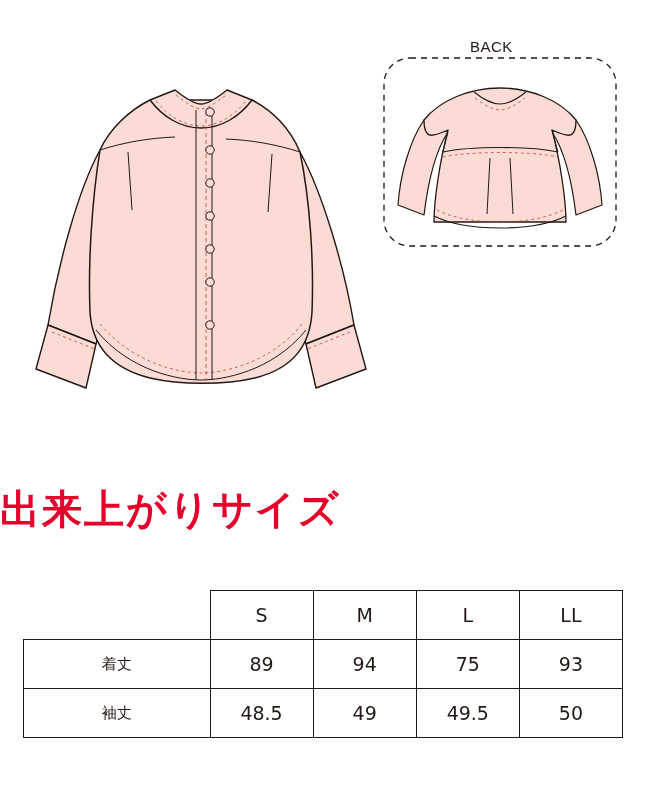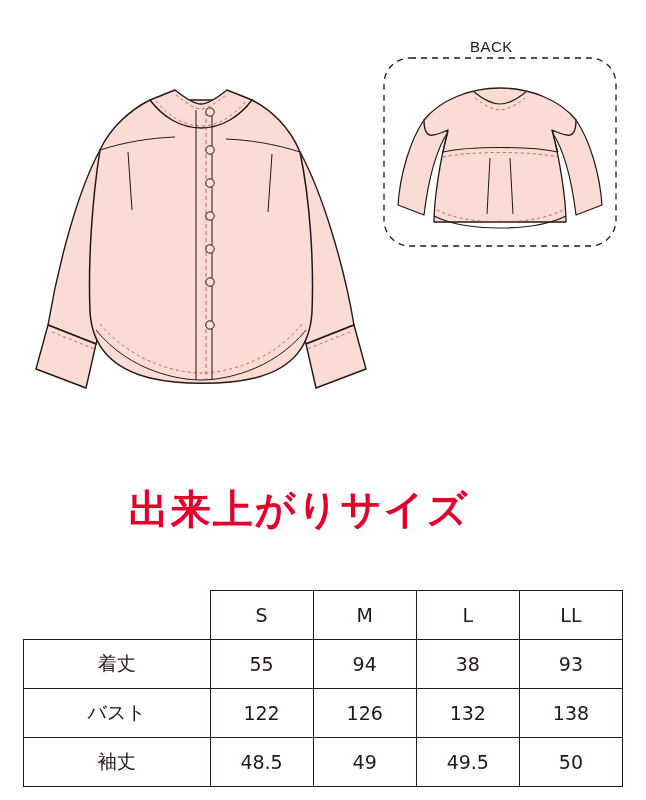--- a/index.html
+++ b/index.html
@@ -42,21 +42,21 @@
     letter-spacing: 0.5px;
     font-family: "Liberation Sans", sans-serif;
   }
 
   
   #heading {
     position: absolute;
     left: 0;
     top: 482px;
     width: 598px;
-    text-align: center;
+    text-align: left;
     font-size: 40px;
     font-weight: bold;
     color: #e4002b;
     letter-spacing: 2px;
     font-family: "DejaVu Sans", sans-serif;
   }
 
   
   #size-table {
     position: absolute;
@@ -81,21 +81,21 @@
     font-weight: normal;
   }
   #size-table .col-head {
     width: 186px;
   }
   #size-table .corner {
     border-left: none;
     border-top: none;
   }
   #size-table .rowhead {
-    font-size: 19px;
+    font-size: 15px;
   }
 </style>
 </head>
 <body>
 
 <div id="page">
 
   <div id="illustration">
     <svg width="646" height="460" viewBox="0 0 646 460" xmlns="http://www.w3.org/2000/svg">
       <g>
@@ -180,31 +180,24 @@
         <th class="corner col-head"></th>
         <th>S</th>
         <th>M</th>
         <th>L</th>
         <th>LL</th>
       </tr>
     </thead>
     <tbody>
       <tr>
         <td class="rowhead col-head">着丈</td>
-        <td>55</td>
+        <td>89</td>
         <td>94</td>
-        <td>38</td>
+        <td>75</td>
         <td>93</td>
-      </tr>
-      <tr>
-        <td class="rowhead col-head">バスト</td>
-        <td>122</td>
-        <td>126</td>
-        <td>132</td>
-        <td>138</td>
       </tr>
       <tr>
         <td class="rowhead col-head">袖丈</td>
         <td>48.5</td>
         <td>49</td>
         <td>49.5</td>
         <td>50</td>
       </tr>
     </tbody>
   </table>

